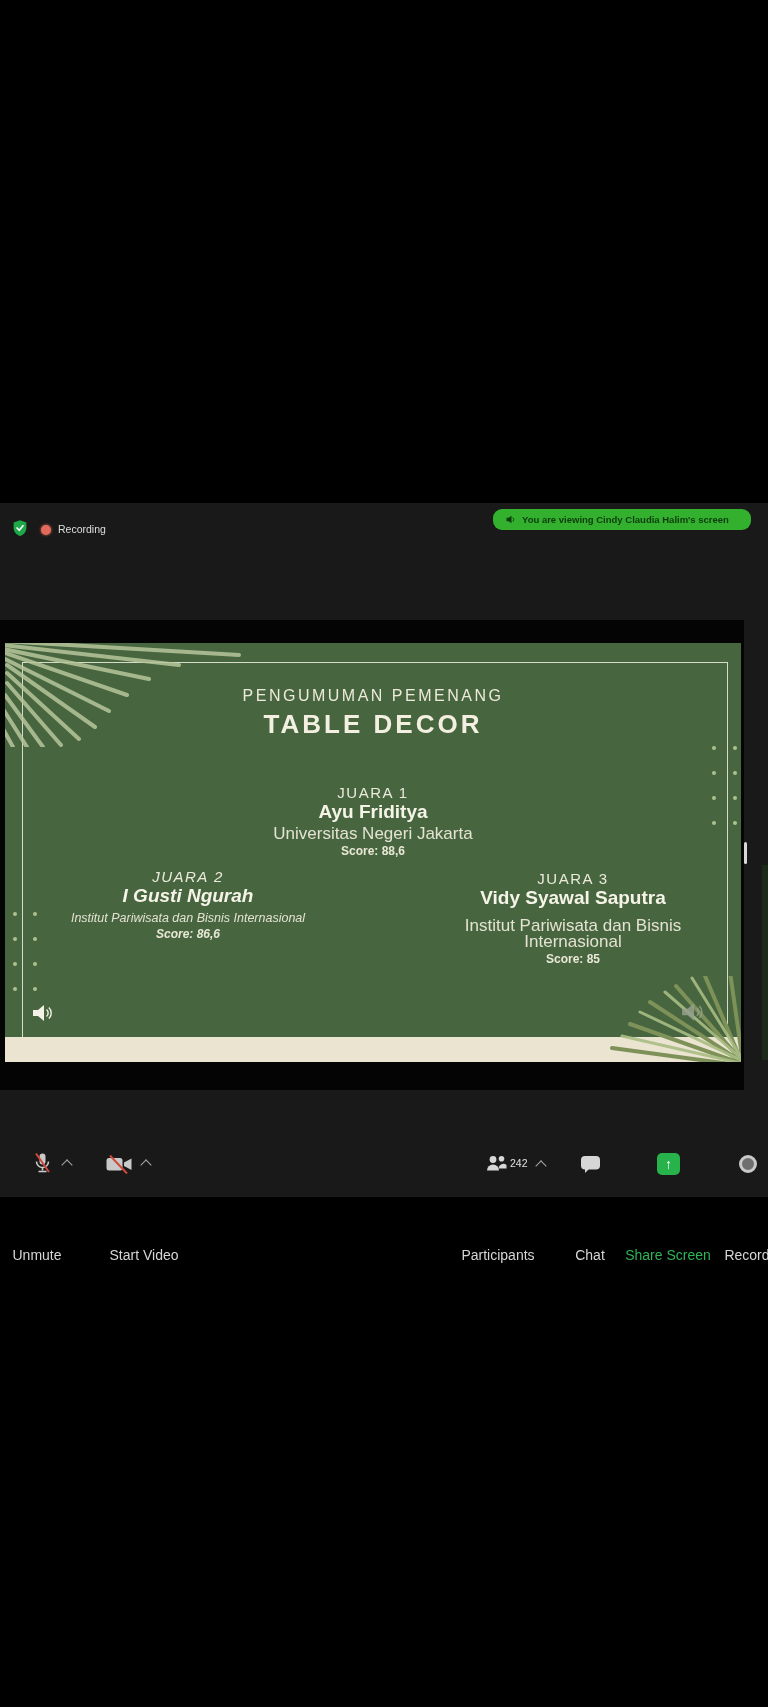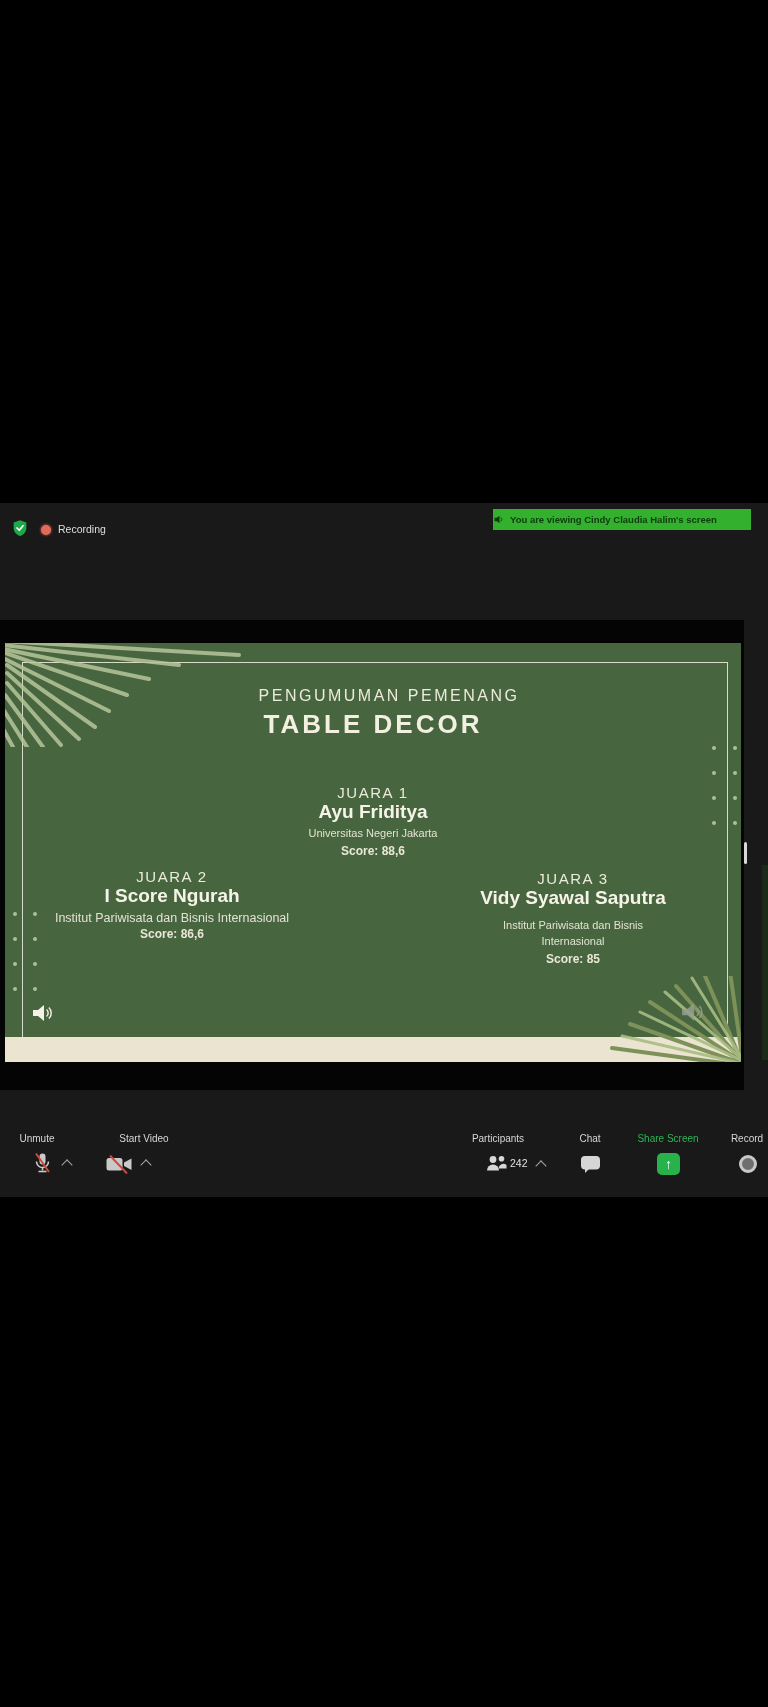--- a/index.html
+++ b/index.html
@@ -7,52 +7,52 @@
        font-family:"Liberation Sans",sans-serif;}
   .abs{position:absolute;}
 
   
   .meeting-bg{left:0;top:503px;width:768px;height:694px;background:#191919;}
   .shield{left:11px;top:519px;width:18px;height:18px;}
   .rec-dot{left:41px;top:525px;width:10px;height:10px;border-radius:50%;
            background:#e26a5a;box-shadow:0 0 3px #e26a5a;}
   .rec-label{left:58px;top:523px;font-size:10.5px;color:#dedede;}
   .banner{left:493px;top:509px;width:258px;height:21px;background:#34b02f;
-          border-radius:0;display:flex;align-items:center;gap:5px;
-          padding:0 1px;box-sizing:border-box;}
+          border-radius:9px;display:flex;align-items:center;gap:5px;
+          padding:0 13px;box-sizing:border-box;}
   .banner-text{font-size:9.5px;font-weight:bold;color:#0c3c0c;white-space:nowrap;}
 
   
   .letterbox{left:0;top:620px;width:744px;height:470px;background:#040404;}
   .slide{left:5px;top:643px;width:736px;height:419px;background:#47663f;overflow:hidden;}
   .slide-border{position:absolute;left:17px;top:19px;width:704px;height:375px;
                 border:1.5px solid rgba(243,240,226,.85);}
   .cream-bar{position:absolute;left:0;top:394px;width:736px;height:25px;background:#ebe4d1;z-index:4;}
 
   .slide-text{position:absolute;left:0;width:736px;text-align:center;color:#e9e7d6;}
-  .t1{top:44px;font-size:16px;letter-spacing:2.5px;color:#eeeadb;margin-left:16px;}
+  .t1{top:44px;font-size:16px;letter-spacing:2.5px;color:#eeeadb;}
   .t2{top:66px;font-size:26px;font-weight:bold;letter-spacing:3px;color:#f3f0e2;}
   .col{position:absolute;text-align:center;color:#e9e7d6;}
   .rank{font-size:15px;letter-spacing:1.5px;color:#eceadb;}
   .wname{font-size:19px;font-weight:bold;color:#f6f4e8;line-height:22px;}
-  .inst{font-size:11px;line-height:15.5px;color:#e4e2d2;}
+  .inst{font-size:17px;line-height:15.5px;color:#e4e2d2;}
   .inst-nowrap{font-size:12.5px;white-space:nowrap;color:#e4e2d2;}
   .score{font-size:12px;font-weight:bold;color:#e9e7d6;}
 
   .dot{position:absolute;width:4px;height:4px;border-radius:50%;
        background:rgba(184,203,152,.9);}
   .spk{position:absolute;z-index:5;}
 
   .scroll-thumb{left:744px;top:842px;width:3px;height:22px;background:#d8d8d8;border-radius:2px;}
   .right-sliver{left:762px;top:865px;width:6px;height:195px;background:#1c2a19;}
 
   
   .toolbar{left:0;top:1147px;width:768px;height:50px;background:#191919;}
-  .tb-label{position:absolute;font-size:10px;color:#d6d6d6;white-space:nowrap;
-            transform:translateX(-50%);top:1133px;}
+  .tb-label{position:absolute;font-size:14px;color:#d6d6d6;white-space:nowrap;
+            transform:translateX(-50%);top:1247px;}
   .tb-label.green{color:#2db457;}
   .caret{position:absolute;width:7px;height:7px;border-top:1.6px solid #a6a6a6;
          border-right:1.6px solid #a6a6a6;transform:rotate(-45deg);}
   .count{position:absolute;font-size:10.5px;color:#e0e0e0;}
   .share-btn{left:657px;top:1153px;width:23px;height:22px;background:#27b24b;
              border-radius:5px;display:flex;align-items:center;justify-content:center;
              color:#fff;font-size:14px;font-weight:bold;}
   .record-ring{left:739px;top:1155px;width:12px;height:12px;border-radius:50%;
                border:3px solid #c9c9c9;background:#6f6f6f;}
 </style>
@@ -105,23 +105,23 @@
   <div class="slide-text t1">PENGUMUMAN PEMENANG</div>
   <div class="slide-text t2">TABLE DECOR</div>
 
   <div class="col" style="left:0;width:736px;top:141px;">
     <div class="rank">JUARA 1</div>
     <div class="wname">Ayu Friditya</div>
     <div class="inst" style="margin-top:3px;">Universitas Negeri Jakarta</div>
     <div class="score" style="margin-top:2px;">Score: 88,6</div>
   </div>
 
-  <div class="col" style="left:0;width:334px;top:225px;">
+  <div class="col" style="left:16px;width:334px;top:225px;font-style:italic;">
     <div class="rank">JUARA 2</div>
-    <div class="wname">I Score Ngurah</div>
+    <div class="wname">I Gusti Ngurah</div>
     <div class="inst-nowrap" style="margin-top:4px;">Institut Pariwisata dan Bisnis Internasional</div>
     <div class="score" style="margin-top:2px;">Score: 86,6</div>
   </div>
 
   <div class="col" style="left:428px;width:280px;top:227px;">
     <div class="rank">JUARA 3</div>
     <div class="wname">Vidy Syawal Saputra</div>
     <div class="inst" style="margin-top:9px;">Institut Pariwisata dan Bisnis</div>
     <div class="inst">Internasional</div>
     <div class="score" style="margin-top:3px;">Score: 85</div>

